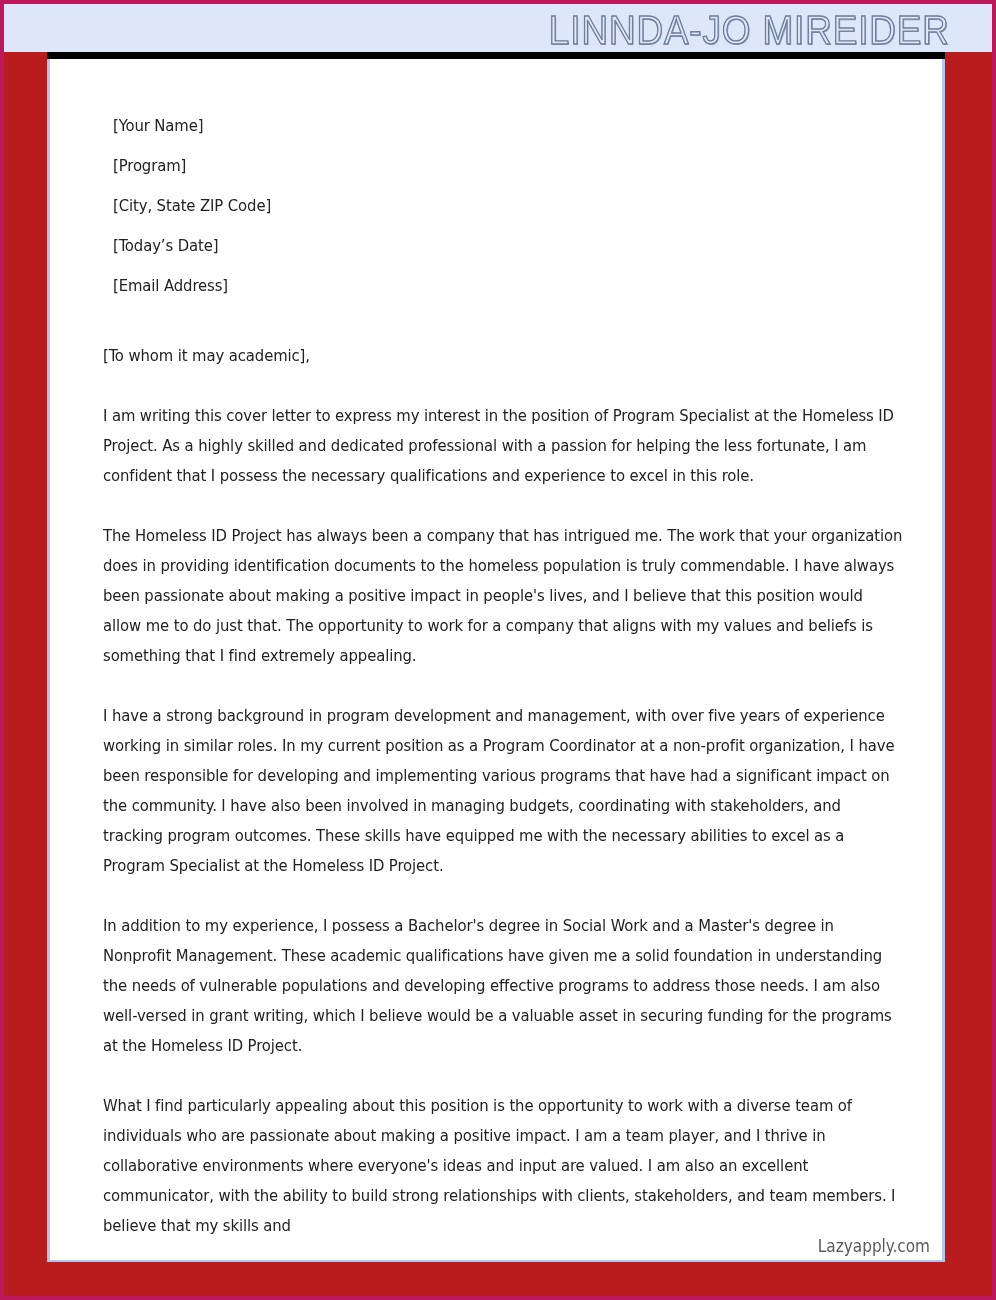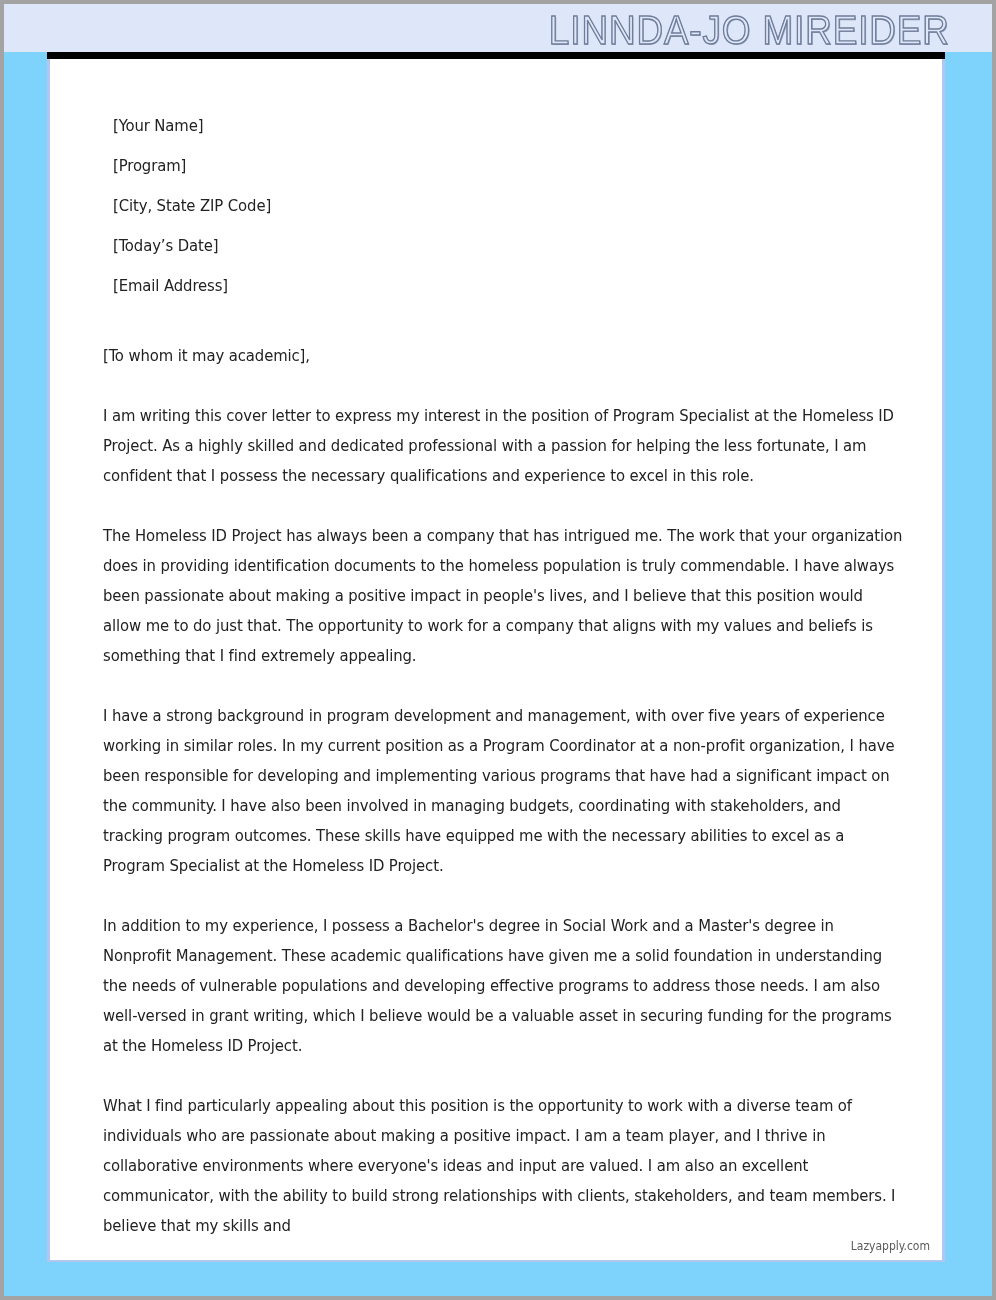--- a/index.html
+++ b/index.html
@@ -13,22 +13,22 @@
     font-family: "DejaVu Sans", sans-serif;
     overflow: hidden;
   }
 
   
   #screenshot {
     position: relative;
     width: 996px;
     height: 1300px;
     box-sizing: border-box;
-    border: 4px solid #a3a3a3;
-    background: #7dd3fc;
+    border: 4px solid #be185d;
+    background: #b91c1c;
     overflow: hidden;
   }
 
   
   #header-band {
     position: absolute;
     left: 0;
     top: 0;
     width: 988px;
     height: 48px;
@@ -107,21 +107,21 @@
     margin: 0;
     text-align: left;
   }
 
   
   #watermark {
     position: absolute;
     right: 12px;
     bottom: 6px;
     font-family: "DejaVu Sans", sans-serif;
-    font-size: 12px;
+    font-size: 17px;
     line-height: 16px;
     color: #5a5a5a;
     font-stretch: condensed;
     white-space: nowrap;
   }
 </style>
 </head>
 <body>
 
 <div id="screenshot">

